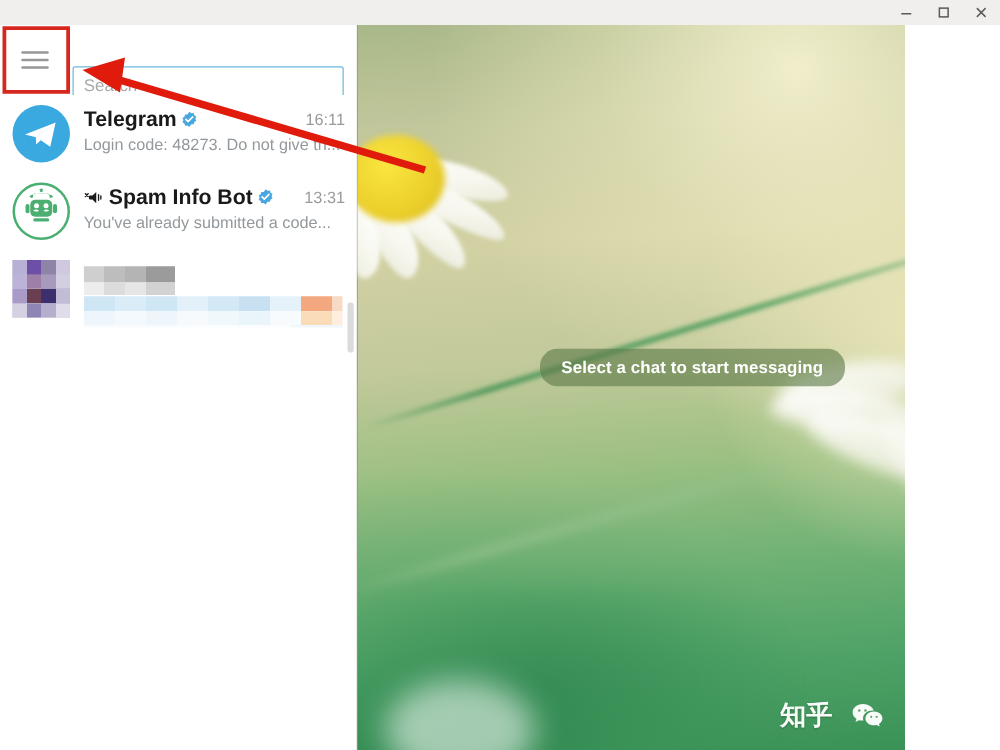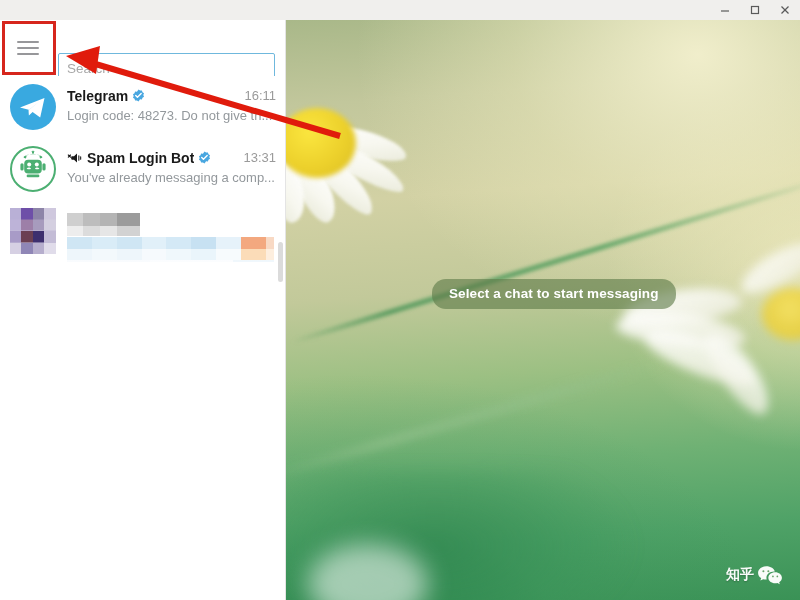--- a/index.html
+++ b/index.html
@@ -101,21 +101,21 @@
   }
   .avatar.tg { background: #39a9e0; }
   .avatar.bot { background: #ffffff; border: 2px solid #4caf72; }
 
   .chat-body { flex: 1 1 auto; min-width: 0; padding-top: 2px; }
   .chat-line1 {
     display: flex; align-items: center;
     height: 19px;
   }
   .chat-title {
-    font-size: 14px; font-weight: bold; color: #1a1a1a;
+    font-size: 17px; font-weight: bold; color: #1a1a1a;
     white-space: nowrap; overflow: hidden;
   }
   .verified {
     flex: 0 0 auto;
     margin-left: 4px;
     display: inline-flex; align-items: center;
   }
   .mute-icon {
     flex: 0 0 auto; margin-right: 5px;
     display: inline-flex; align-items: center;
@@ -175,21 +175,21 @@
     position: absolute;
     right: 2px; top: 222px;
     width: 5px; height: 40px;
     background: rgba(0,0,0,0.14);
     border-radius: 3px;
   }
 
   
   .content {
     position: absolute; left: 286px; top: 20px;
-    width: 514px; height: 580px;
+    width: 438px; height: 580px;
     overflow: hidden;
     background: #7f1d1d;
   }
   
   .photo-base {
     position: absolute; inset: 0;
     background: linear-gradient(176deg,
       #a9b889 0%, #c2c79c 14%, #d2d1a4 30%,
       #c2c99a 46%, #9cc083 60%, #6fb174 74%,
       #4fa267 87%, #3a9256 100%);
@@ -265,23 +265,23 @@
     font-size: 13.5px;
     font-weight: bold;
     white-space: nowrap;
     letter-spacing: .1px;
   }
 
   
   .watermark {
     position: absolute;
     right: 16px; bottom: 14px;
-    display: flex; align-items: center; gap: 2px;
+    display: flex; align-items: center; gap: 14px;
     color: #ffffff;
-    font-size: 14px;
+    font-size: 21px;
     font-weight: bold;
     font-family: "DejaVu Sans", sans-serif;
     text-shadow: 0 1px 2px rgba(0,0,0,0.25);
     opacity: .97;
   }
   .wm-icon { display: inline-flex; align-items: center; margin: 0 1px; }
 
   
   .anno-box {
     position: absolute;
@@ -379,30 +379,30 @@
         </div>
         <div class="chat-body">
           <div class="chat-line1">
             <span class="mute-icon">
               <svg width="15" height="12" viewBox="0 0 18 14">
                 <path d="M6 5h2.4L12 1.6v10.8L8.4 9H6a1 1 0 0 1-1-1V6a1 1 0 0 1 1-1z" fill="#1a1a1a"></path>
                 <path d="M14.2 4.4v5.2M16.4 5.6v2.8" stroke="#1a1a1a" stroke-width="1.3" stroke-linecap="round"></path>
                 <path d="M1.6 3.4l2.6 2.6M4.2 3.4L1.6 6" stroke="#1a1a1a" stroke-width="1.4" stroke-linecap="round"></path>
               </svg>
             </span>
-            <span class="chat-title">Spam Login Bot</span>
+            <span class="chat-title">Spam Info Bot</span>
             <span class="verified">
               <svg width="13" height="13" viewBox="0 0 16 16">
                 <path d="M8 0.6l1.9 1.3 2.3-.2.7 2.2 1.9 1.3-.9 2.1.9 2.1-1.9 1.3-.7 2.2-2.3-.2L8 15.4l-1.9-1.3-2.3.2-.7-2.2L1.2 10.8l.9-2.1-.9-2.1 1.9-1.3.7-2.2 2.3.2z" fill="#49a7e0"></path>
                 <path d="M4.6 8.1l2.1 2.1 4.6-4.6" fill="none" stroke="#fff" stroke-width="1.7" stroke-linecap="round" stroke-linejoin="round"></path>
               </svg>
             </span>
             <span class="chat-time">13:31</span>
           </div>
-          <div class="chat-preview">You've already messaging a comp...</div>
+          <div class="chat-preview">You've already submitted a code...</div>
         </div>
       </div>
 
       <div class="chat-row censored">
         <div class="mosaic-av"></div>
         <div class="chat-body mosaic">
           <div class="mosaic-l1"></div>
           <div class="mosaic-l1b"></div>
           <div class="mosaic-l2"></div>
           <div class="mosaic-l3"></div>

